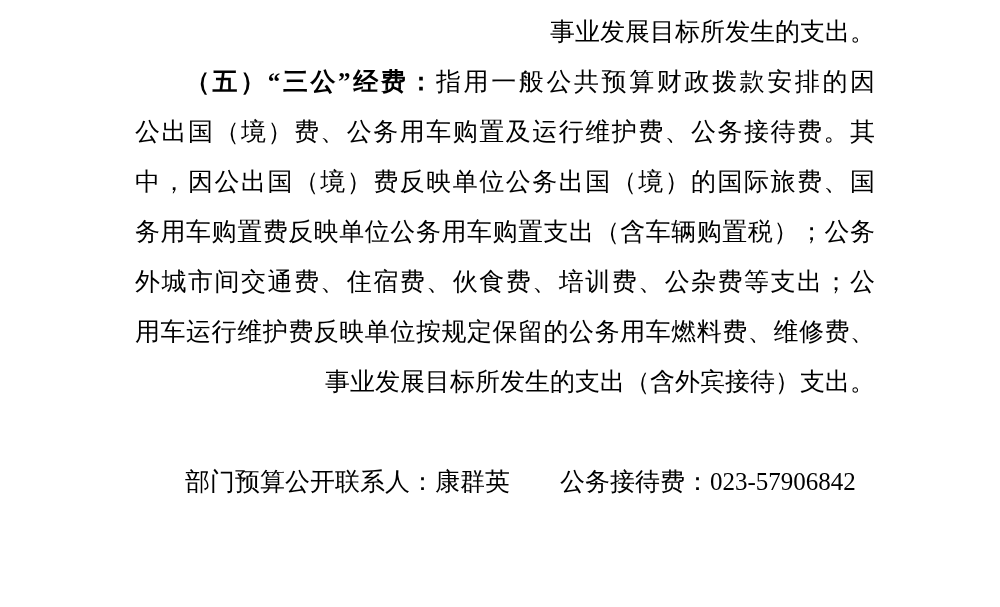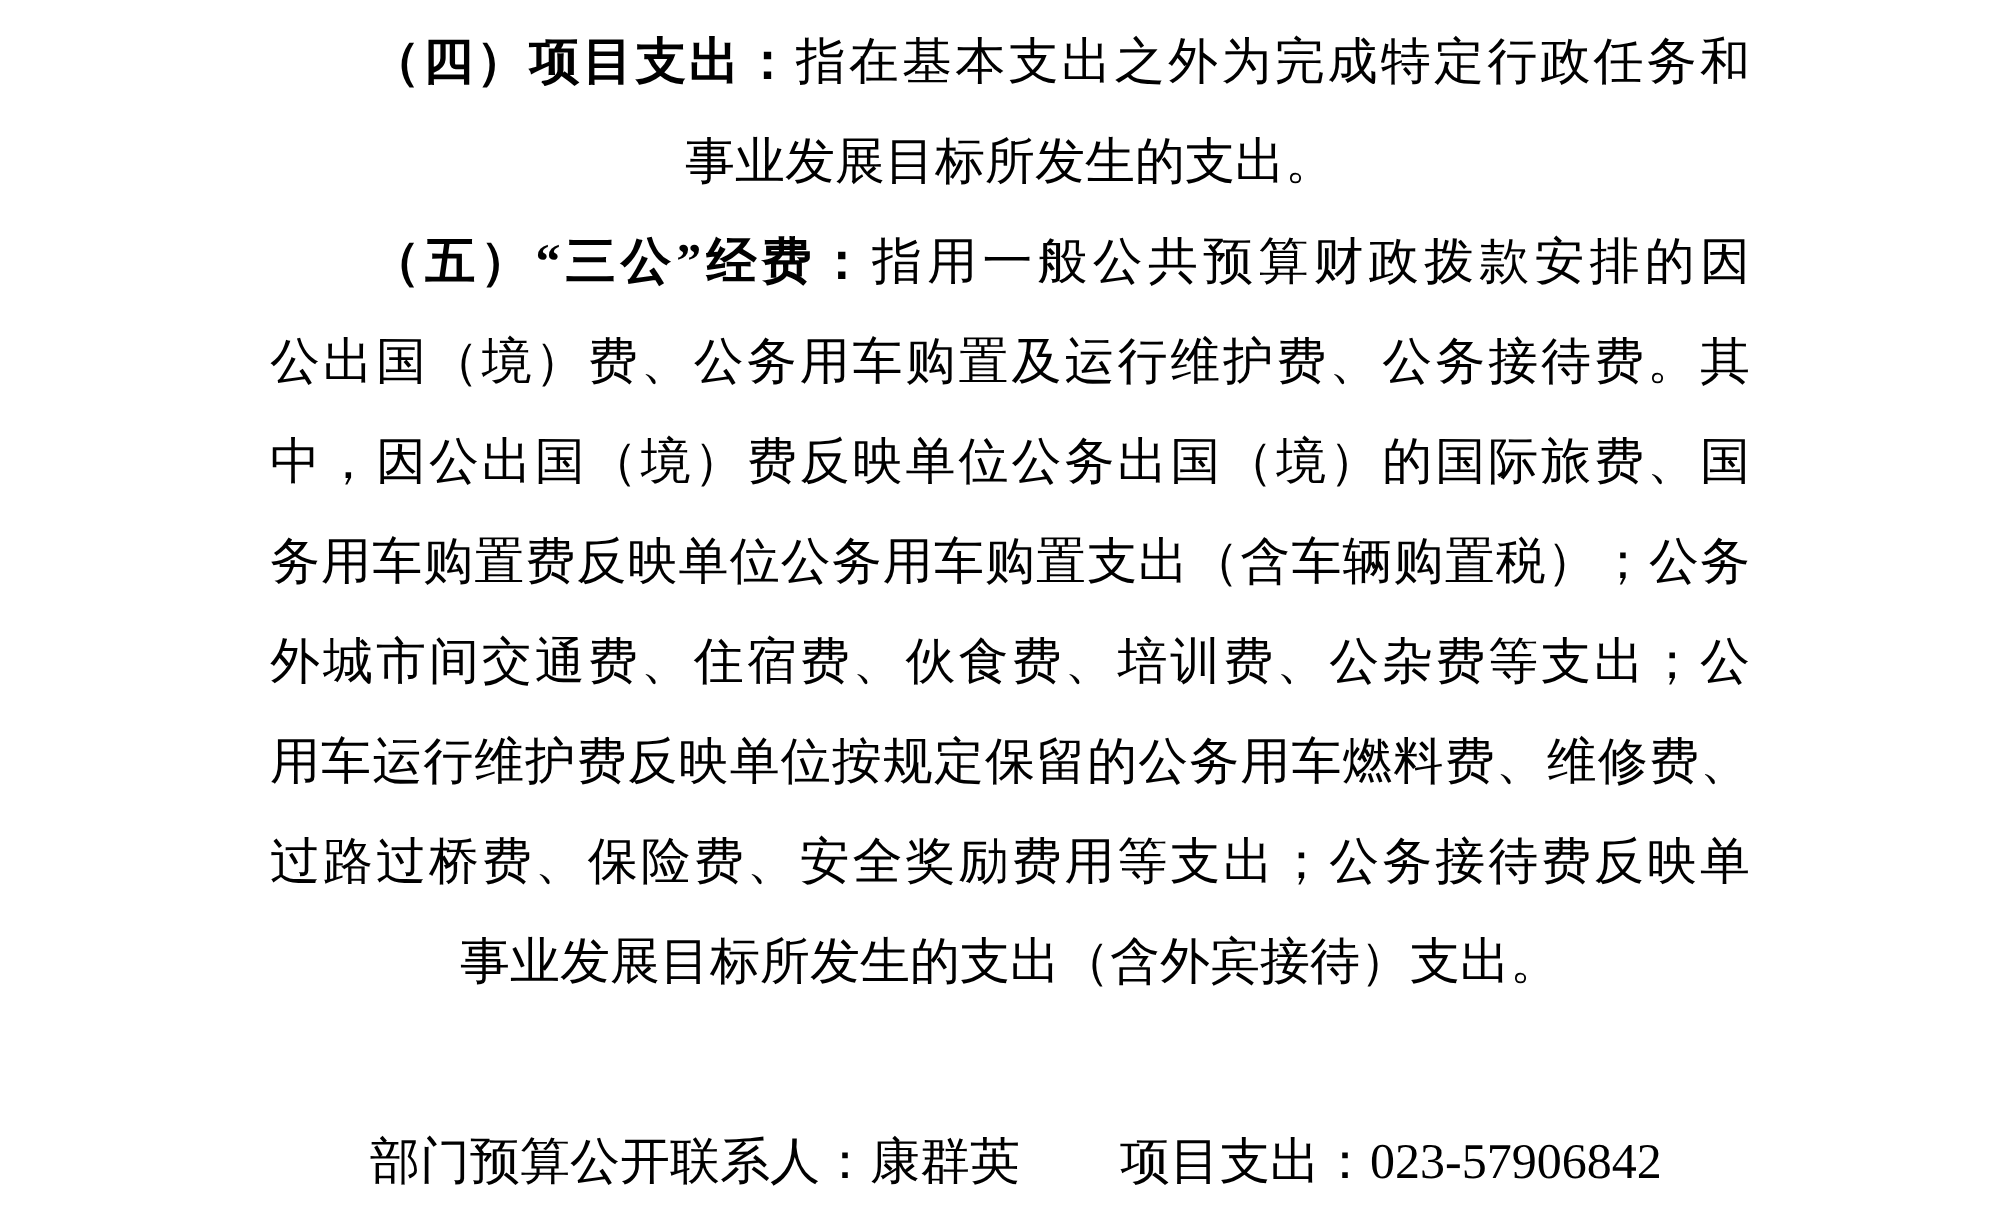--- a/index.html
+++ b/index.html
@@ -16,21 +16,21 @@
   .text-block {
     position: absolute;
     left: 135px;
     top: 7px;
     width: 740px;
     font-size: 25px;
     line-height: 50px;
   }
   .line {
     height: 50px;
-    text-align: center;
+    text-align: right;
   }
   .line.justify {
     text-align: justify;
     text-align-last: justify;
     text-justify: inter-character;
   }
   .line.indent {
     padding-left: 2em;
   }
   .seg { font-weight: normal; }
@@ -47,27 +47,25 @@
     display: inline-block;
     width: 2em;
   }
 </style>
 </head>
 <body>
 
 <div class="page">
   <div class="text-block">
     <div>
-        <div class="line indent justify"><span class="seg bold">（四）项目支出：</span><span class="seg">指在基本支出之外为完成特定行政任务和</span></div>
         <div class="line"><span class="seg">事业发展目标所发生的支出。</span></div>
         <div class="line indent justify"><span class="seg bold">（五）“三公”经费：</span><span class="seg">指用一般公共预算财政拨款安排的因</span></div>
         <div class="line justify"><span class="seg">公出国（境）费、公务用车购置及运行维护费、公务接待费。其</span></div>
         <div class="line justify"><span class="seg">中，因公出国（境）费反映单位公务出国（境）的国际旅费、国</span></div>
         <div class="line justify"><span class="seg">务用车购置费反映单位公务用车购置支出（含车辆购置税）；公务</span></div>
         <div class="line justify"><span class="seg">外城市间交通费、住宿费、伙食费、培训费、公杂费等支出；公</span></div>
         <div class="line justify"><span class="seg">用车运行维护费反映单位按规定保留的公务用车燃料费、维修费、</span></div>
-        <div class="line justify"><span class="seg">过路过桥费、保险费、安全奖励费用等支出；公务接待费反映单</span></div>
         <div class="line"><span class="seg">事业发展目标所发生的支出（含外宾接待）支出。</span></div>
       </div>
     <div class="spacer"></div>
-    <div class="footer-line"><span>部门预算公开联系人：</span><span>康群英</span><span class="footer-gap"></span><span>项目支出：</span><span>023-57906842</span></div>
+    <div class="footer-line"><span>部门预算公开联系人：</span><span>康群英</span><span class="footer-gap"></span><span>公务接待费：</span><span>023-57906842</span></div>
   </div>
 </div>
 
 </body></html>

